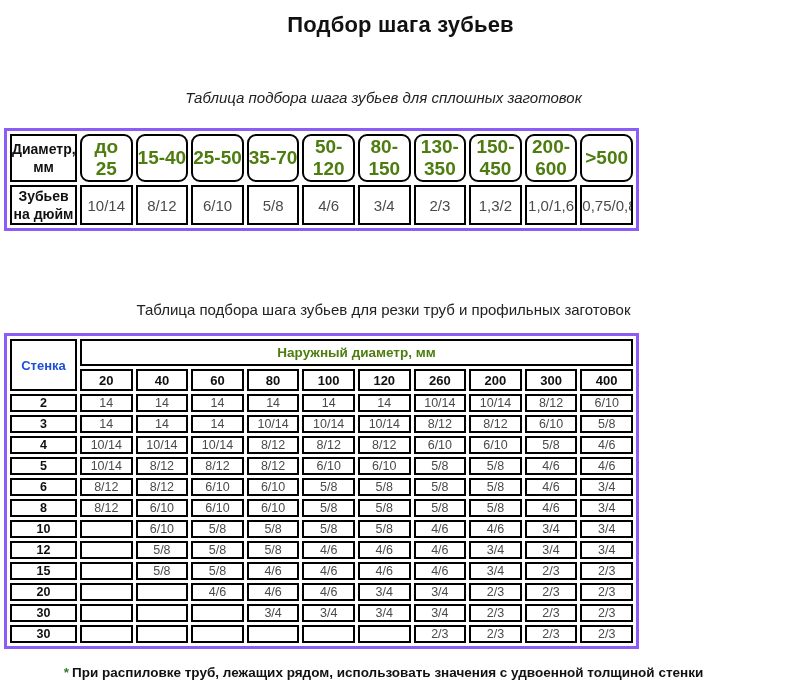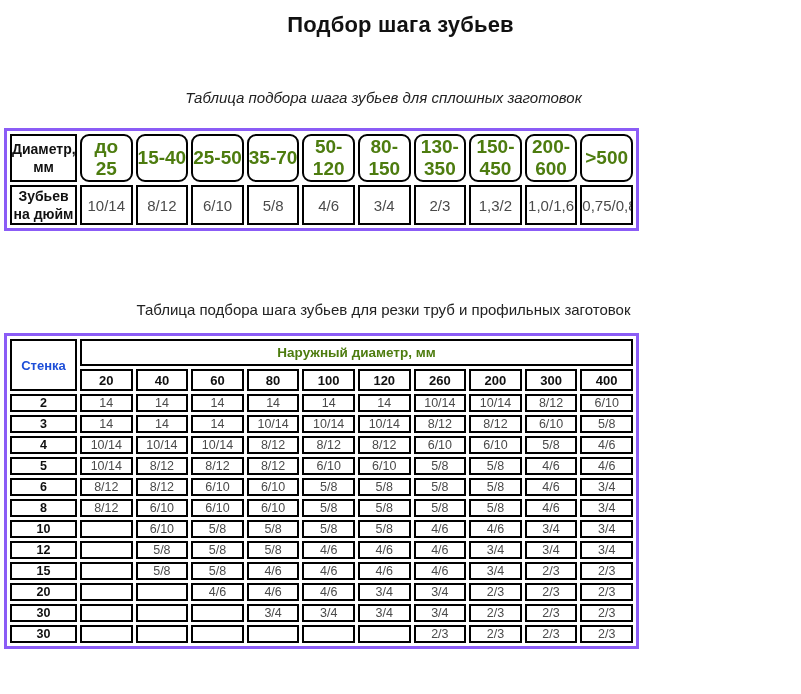--- a/index.html
+++ b/index.html
@@ -368,15 +368,18 @@
             <td class="val"></td>
             <td class="val"></td>
             <td class="val">2/3</td>
             <td class="val">2/3</td>
             <td class="val">2/3</td>
             <td class="val">2/3</td>
           </tr>
         </tbody>
     </table>
 
+    <div class="footnote">
+      <span class="star" style="color: rgb(46, 125, 50);">*</span><span>При распиловке труб, лежащих рядом, использовать значения с удвоенной толщиной стенки</span>
+    </div>
 
   </div>
 </div>
 
 </body></html>

